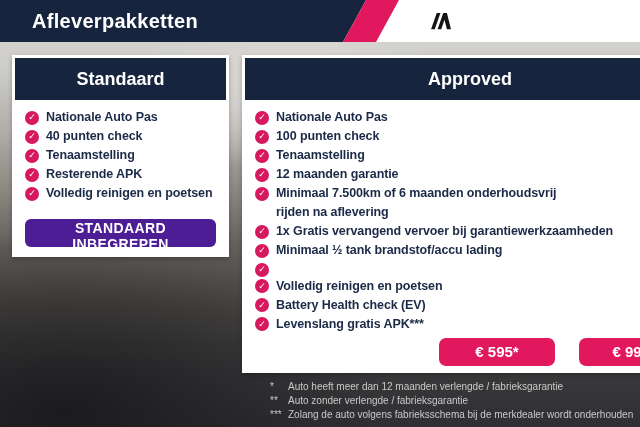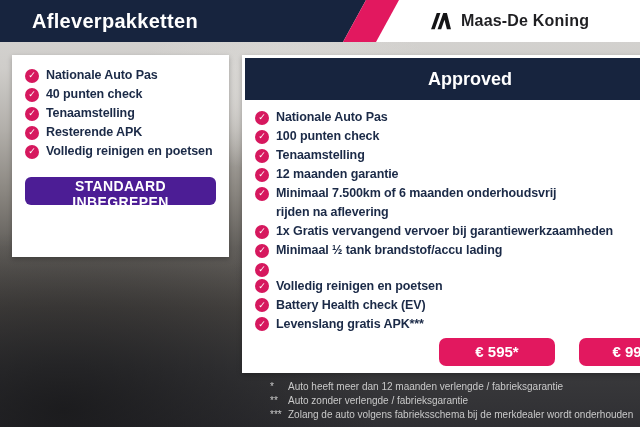--- a/index.html
+++ b/index.html
@@ -64,25 +64,25 @@
 
   <header class="topbar">
     <div class="navy-shape"></div>
     <div class="pink-stripe"></div>
     <h1>Afleverpakketten</h1>
     <div class="brand">
       <svg width="26" height="22" viewBox="0 0 32 26">
         <path fill="#141416" d="M5 23 L12 3 L16.5 3 L9.5 23 Z"></path>
         <path fill="#141416" d="M13 23 L20 3 L24.5 3 L29.5 23 L24.5 23 L21.5 11.5 L17.5 23 Z"></path>
       </svg>
-      <span class="brand-text">Maas-De Koning</span>
     </div>
   </header>
 
   <section class="card card-standard">
+    <div class="card-header">Standaard</div>
     <ul class="checklist">
 
         <li>
           <span class="check">✓</span>
           <span class="item-text">Nationale Auto Pas</span>
         </li>
 
         <li>
           <span class="check">✓</span>
           <span class="item-text">40 punten check</span>

